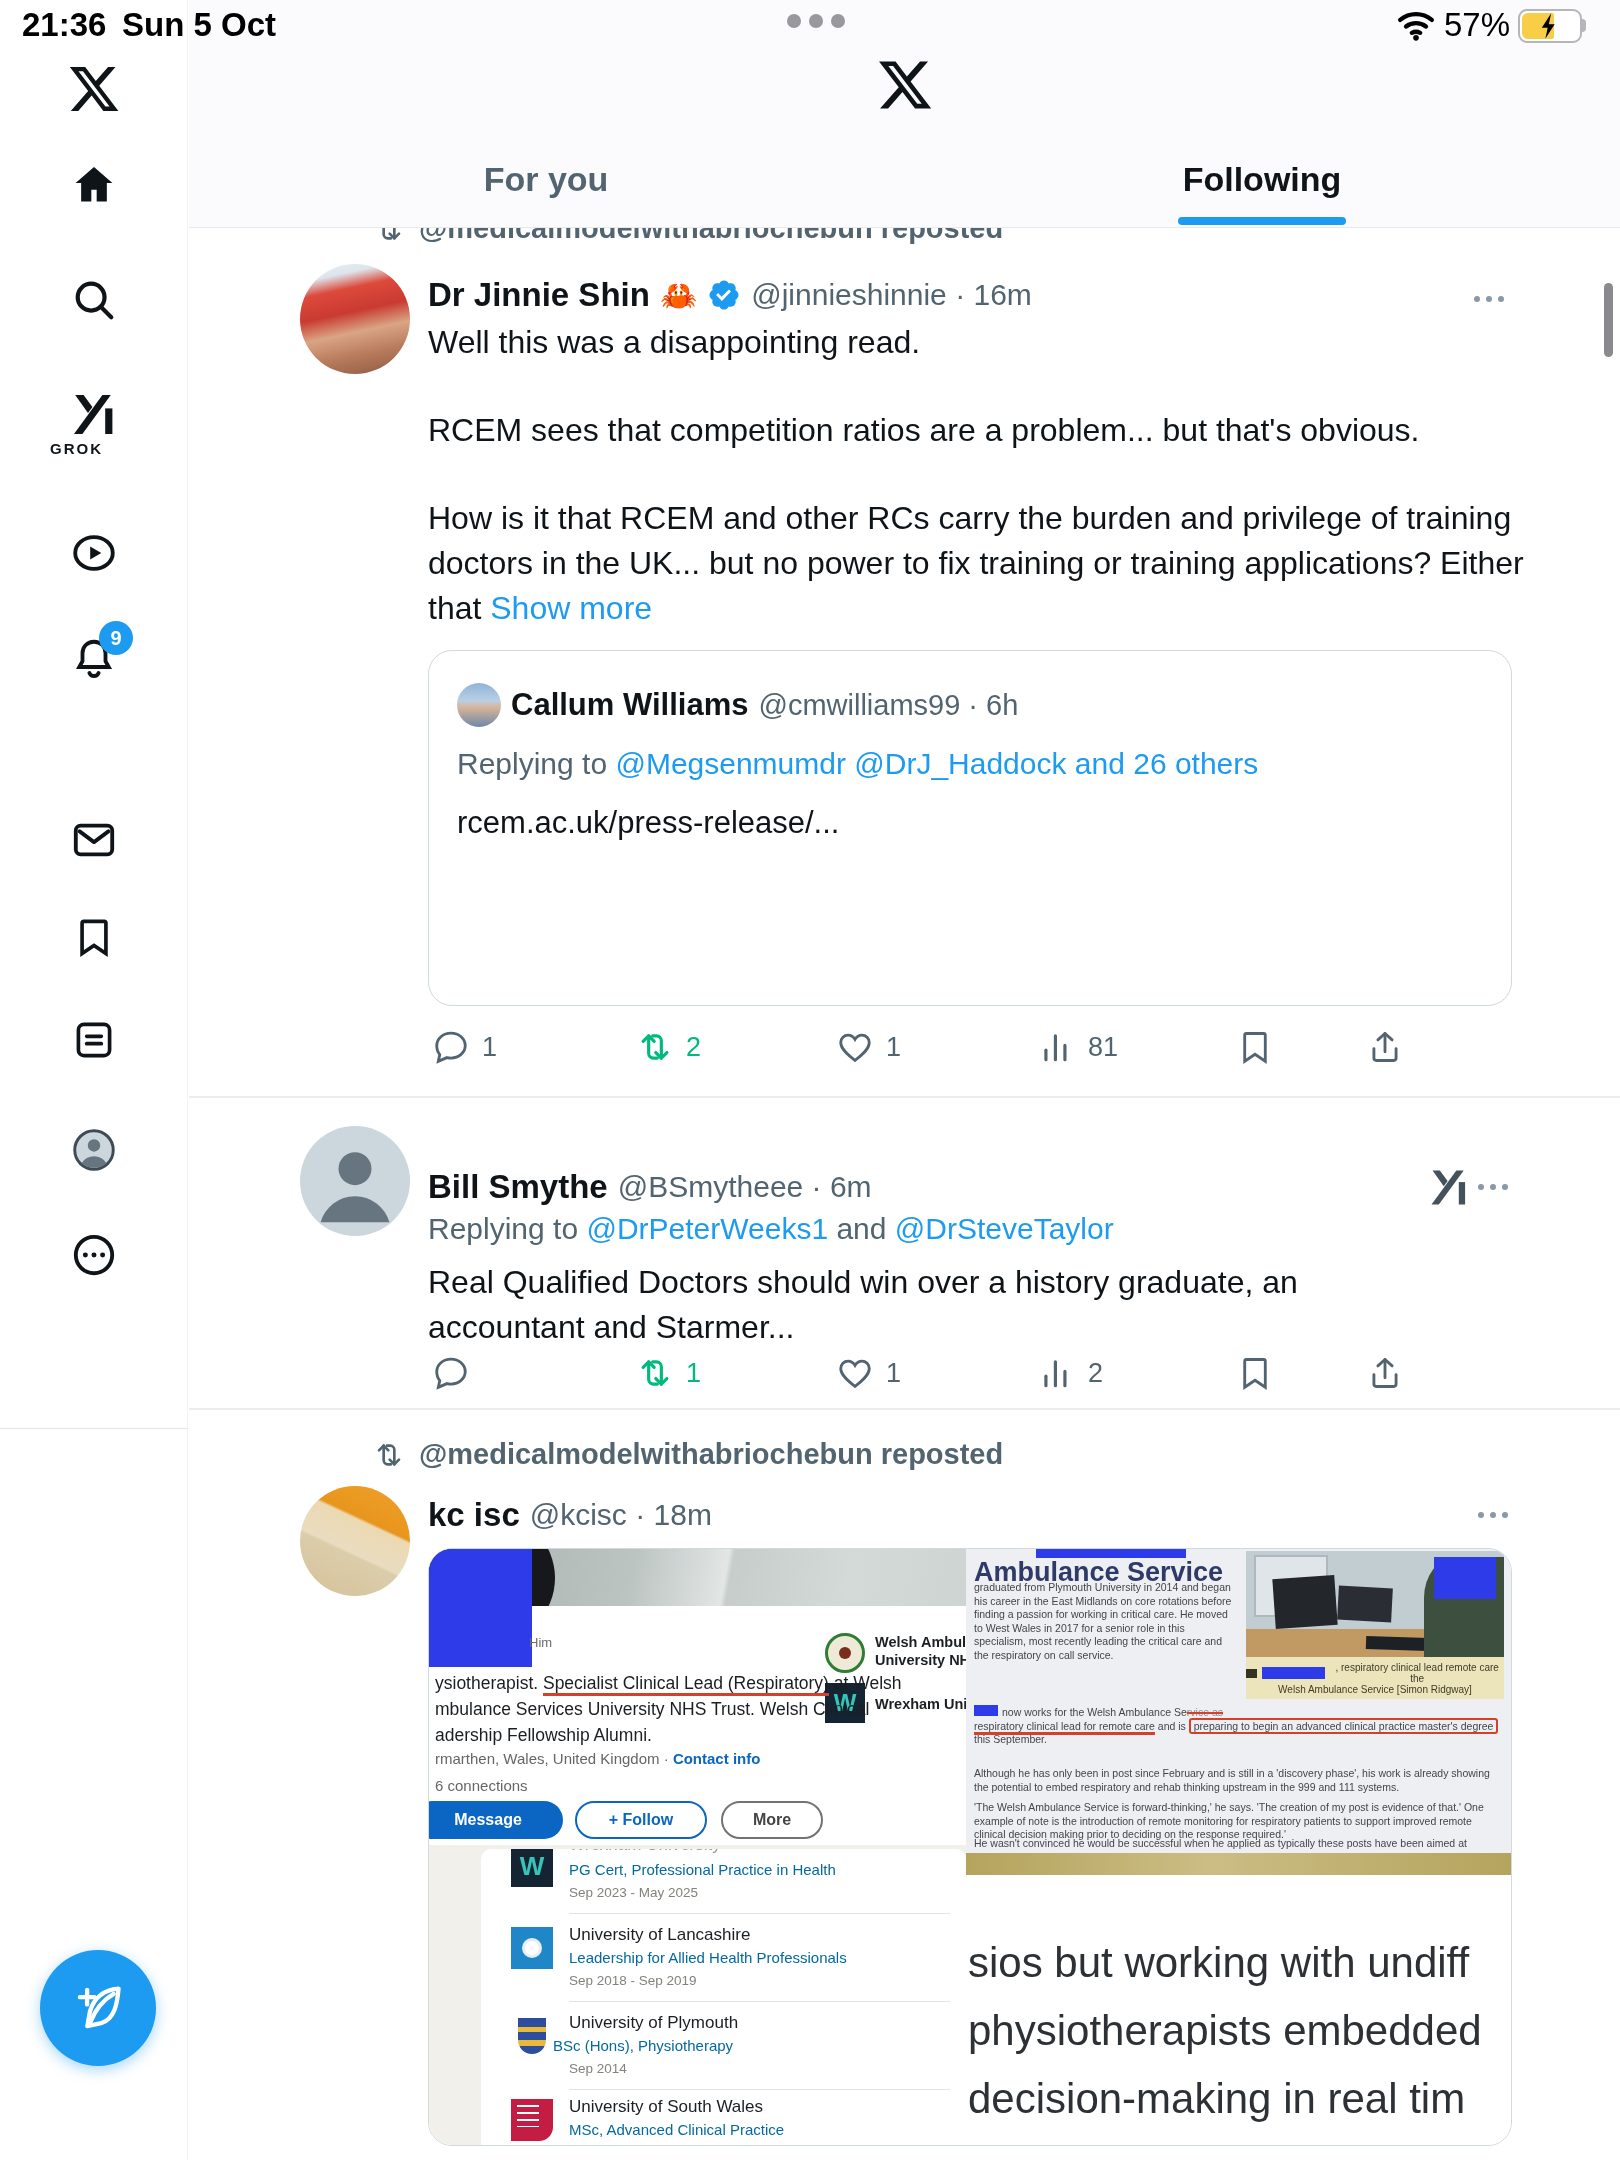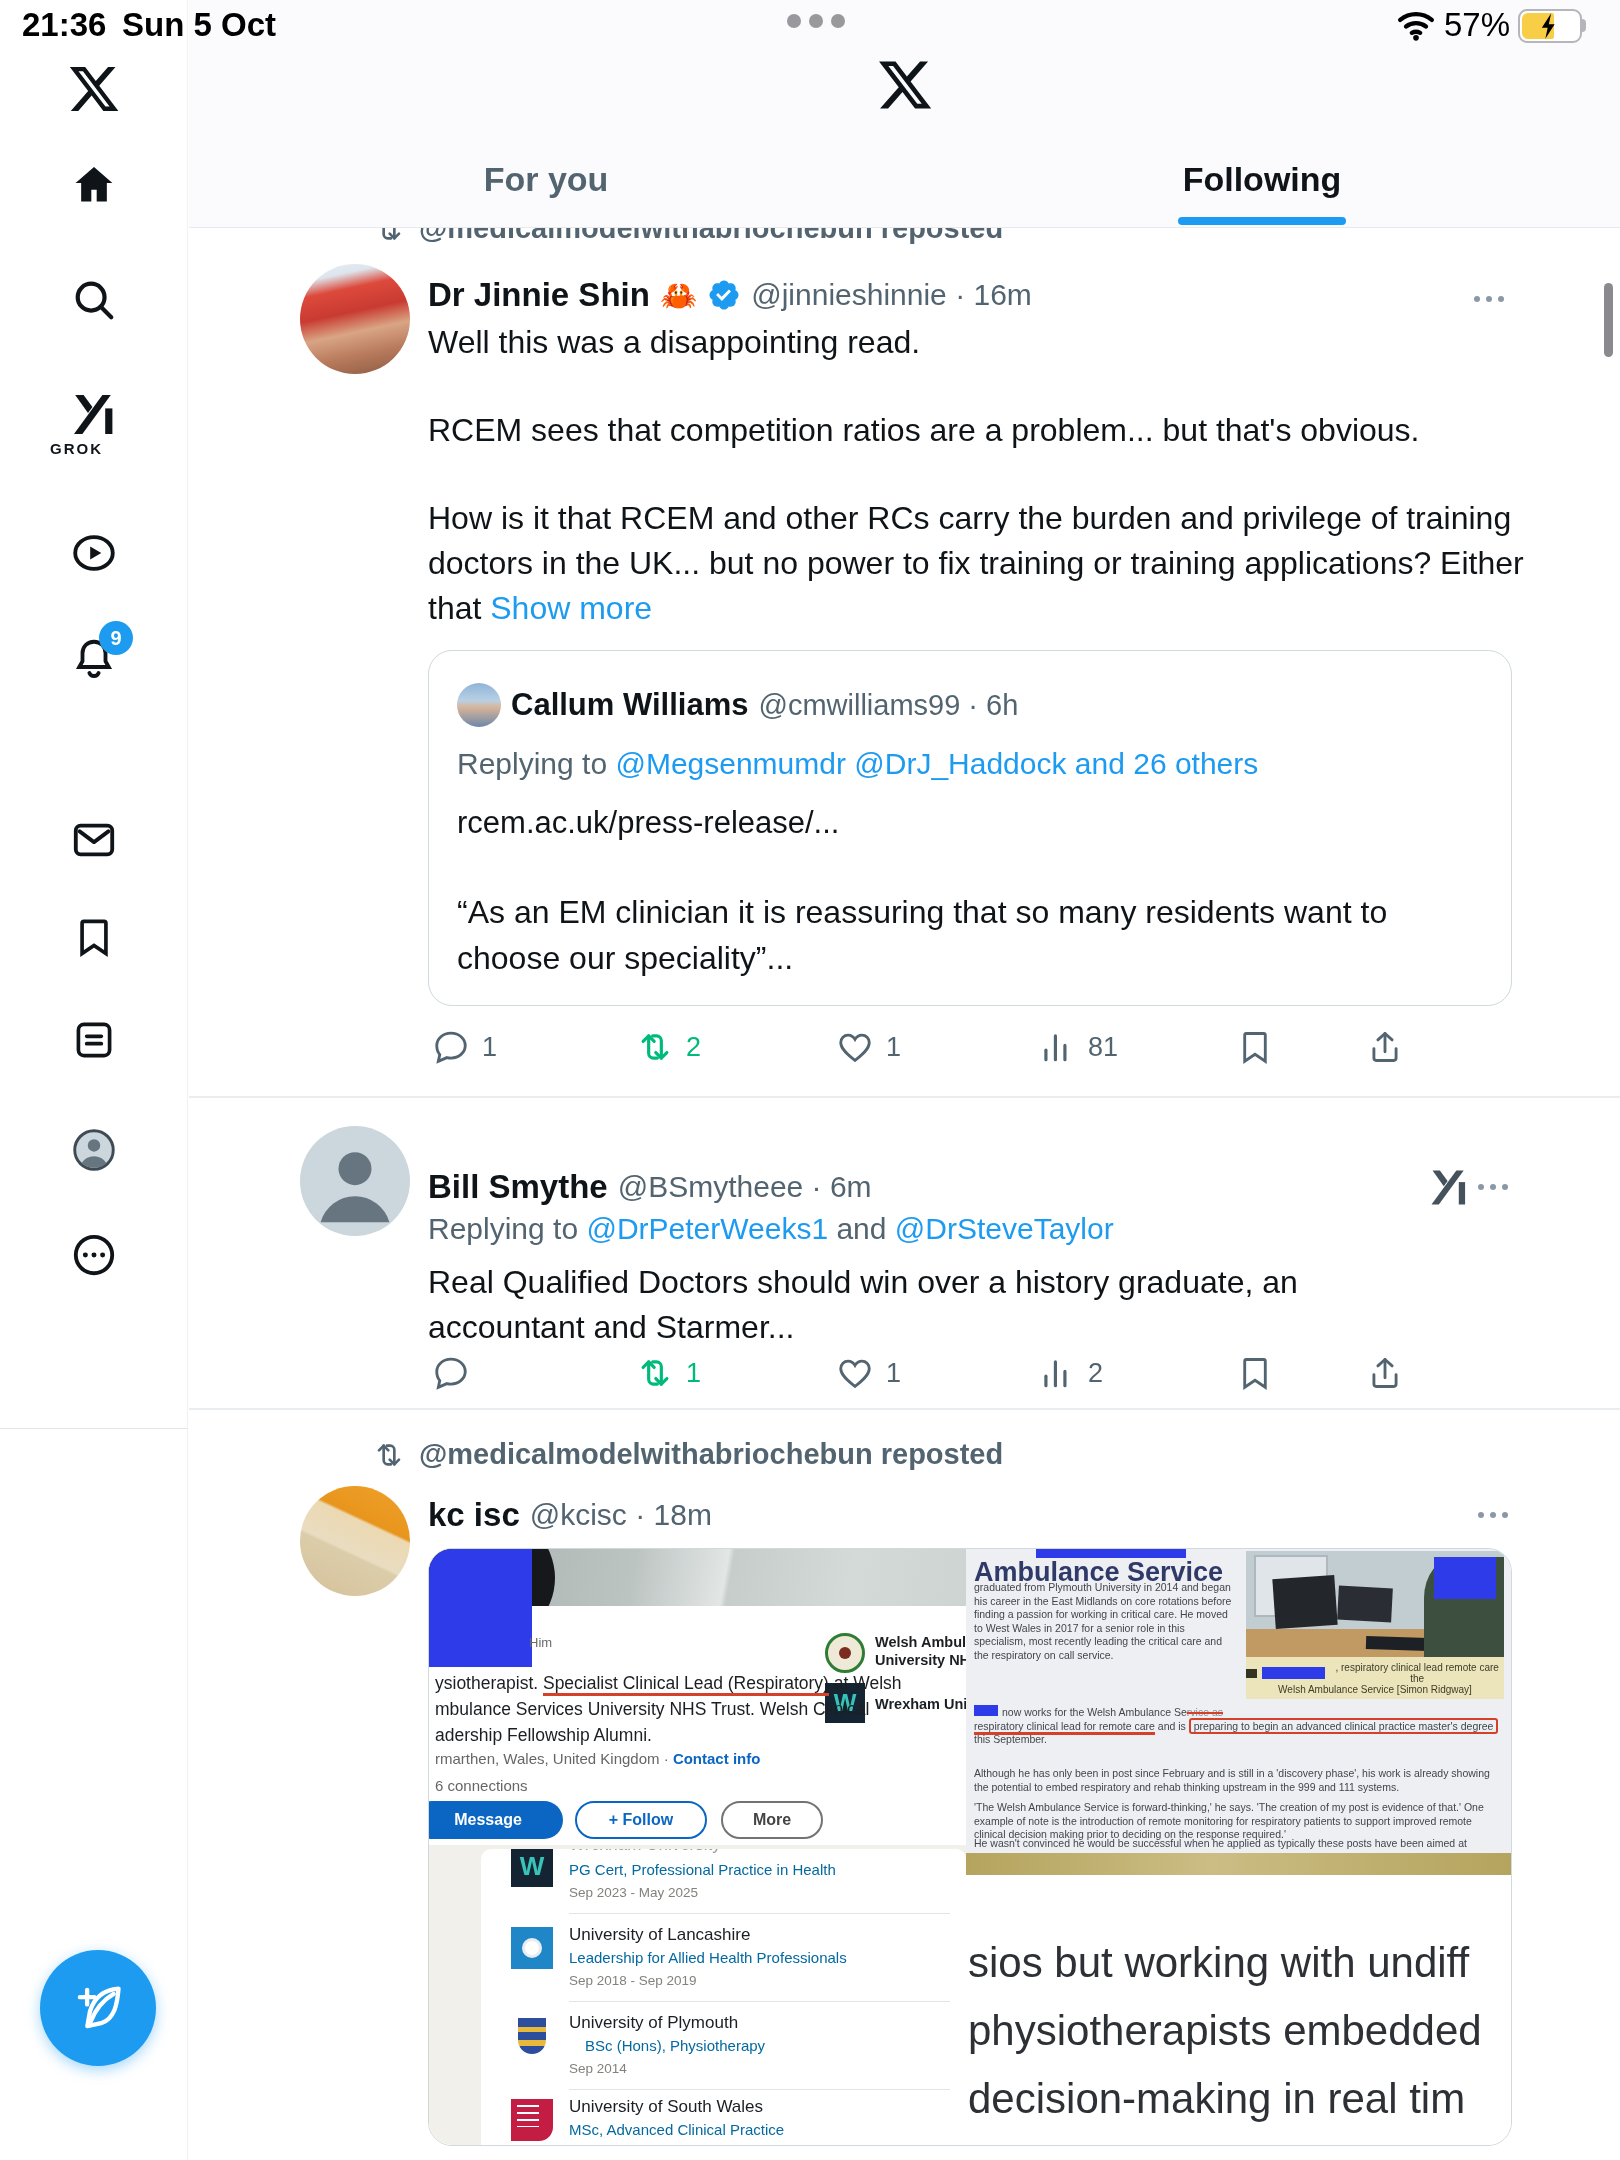--- a/index.html
+++ b/index.html
@@ -72,21 +72,20 @@
   <div class="a" style="left:428px;top:650px;width:1082px;height:354px;border:1px solid #cfd9de;border-radius:24px;background:#fff;">
     <div class="a name-row" style="left:28px;top:32px;">
       <div class="avatar" style="width:44px;height:44px;background:linear-gradient(180deg,#8fb4d8 0%,#b9d0e4 40%,#d8b59a 55%,#6d87a8 100%);"></div>
       <span class="b c1 nw" style="font-size:31px;">Callum Williams</span>
       <span class="nw" style="font-size:29px;color:#536471;">@cmwilliams99 · 6h</span>
     </div>
     <div class="a nw" style="left:28px;top:96px;font-size:30px;">
       <span class="c2">Replying to </span><span class="blue">@Megsenmumdr @DrJ_Haddock and 26 others</span>
     </div>
     <div class="a c1 nw" style="left:28px;top:154px;font-size:31px;">rcem.ac.uk/press-release/...</div>
-    <div class="a c1" style="left:28px;top:238px;width:1030px;font-size:32px;line-height:46px;">“As an EM clinician it is reassuring that so many residents want to choose our speciality”...</div>
   </div>
 
   <div class="a eng" style="left:432px;top:1028px;">
     <svg width="38" height="38" viewBox="0 0 24 24" fill="none" stroke="currentColor" stroke-width="1.8">
         <path d="M21 11.1c0 4.4-4 7.9-9 7.9-.9 0-1.8-.1-2.6-.3L4 21l.9-4.2C3.7 15.5 3 13.4 3 11.1 3 6.7 7 3.2 12 3.2s9 3.5 9 7.9z"></path>
       </svg>
     <span>1</span>
   </div>
   <div class="a eng green" style="left:636px;top:1028px;">
     <svg width="38" height="38" viewBox="0 0 24 24" fill="none" stroke="currentColor" stroke-width="2" stroke-linecap="round" stroke-linejoin="round">
@@ -261,21 +260,21 @@
         </div>
         <div class="a edu-t" style="left:88px;top:76px;">University of Lancashire</div>
         <div class="a edu-d" style="left:88px;top:100px;">Leadership for Allied Health Professionals</div>
         <div class="a edu-dt" style="left:88px;top:124px;">Sep 2018 - Sep 2019</div>
         <div class="edu-div" style="top:152px;"></div>
 
         <div class="a" style="left:30px;top:166px;width:42px;height:42px;background:#fff;display:flex;align-items:center;justify-content:center;">
           <div style="width:28px;height:36px;border-radius:0 0 14px 14px;background:linear-gradient(180deg,#2c4e9c 0 24%,#e8b93a 24% 40%,#2c4e9c 40% 62%,#e8b93a 62% 78%,#2c4e9c 78%);"></div>
         </div>
         <div class="a edu-t" style="left:88px;top:164px;">University of Plymouth</div>
-        <div class="a edu-d" style="left:104px;top:188px;">BSc (Hons), Physiotherapy</div>
+        <div class="a edu-d" style="left:72px;top:188px;">BSc (Hons), Physiotherapy</div>
         <div class="a edu-dt" style="left:88px;top:212px;">Sep 2014</div>
         <div class="edu-div" style="top:240px;"></div>
 
         <div class="a" style="left:30px;top:250px;width:42px;height:42px;background:#c41d44;border-radius:0 0 14px 0;padding:6px;box-sizing:border-box;">
           <div style="width:22px;height:22px;background:repeating-linear-gradient(180deg,#fff 0 2px,transparent 2px 7px);"></div>
         </div>
         <div class="a edu-t" style="left:88px;top:248px;">University of South Wales</div>
         <div class="a edu-d" style="left:88px;top:272px;">MSc, Advanced Clinical Practice</div>
         <div class="a edu-dt" style="left:88px;top:294px;">Aug 2025</div>
       </div>

